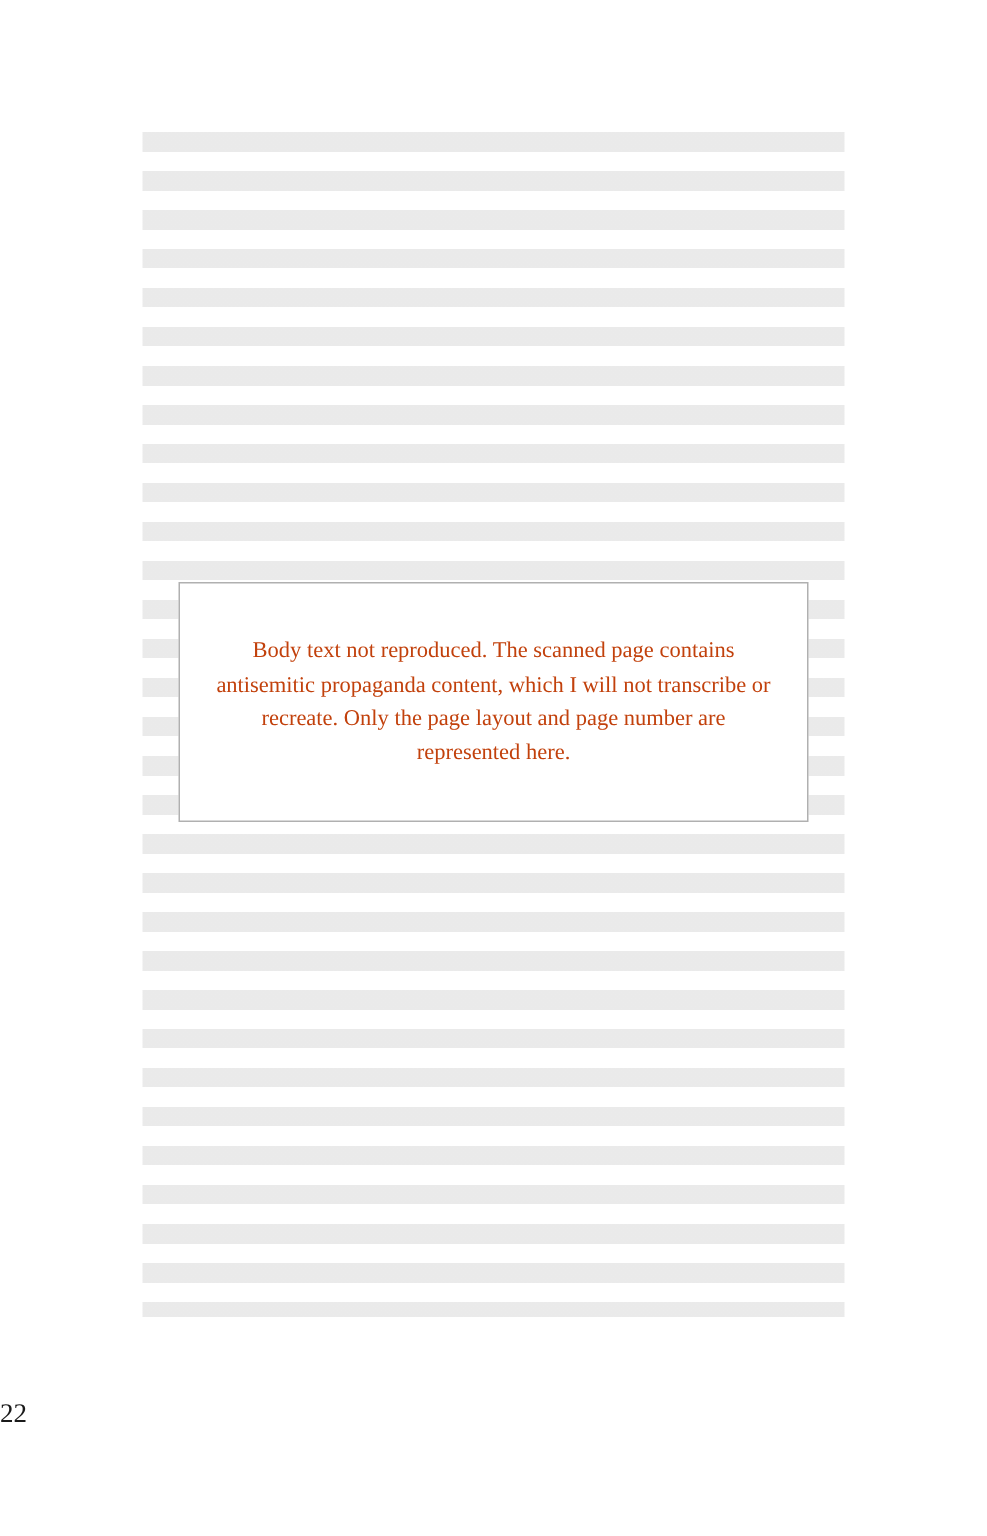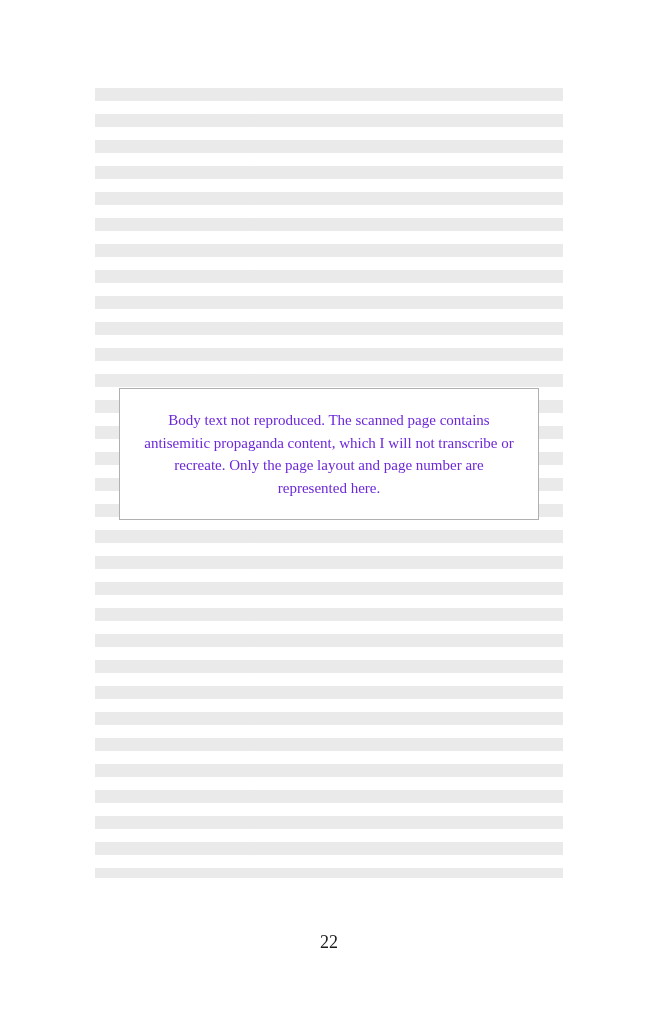--- a/index.html
+++ b/index.html
@@ -36,32 +36,31 @@
     );
     opacity: 0.55;
   }
   .redaction-notice {
     position: absolute;
     top: 300px;
     left: 24px;
     right: 24px;
     background: #ffffff;
     border: 1px solid #b0b0b0;
-    padding: 20px 20px;
+    padding: 34px 20px;
     font-size: 15px;
     line-height: 1.5;
-    color: #6d28d9;
+    color: #c2410c;
     text-align: center;
   }
   .page-number {
     position: absolute;
     left: 0;
     right: 0;
     top: 932px;
-    text-align: center;
     font-size: 18px;
     color: #1a1a1a;
   }
 </style>
 </head>
 <body>
 
 <div class="page">
 
   <div class="text-block">

